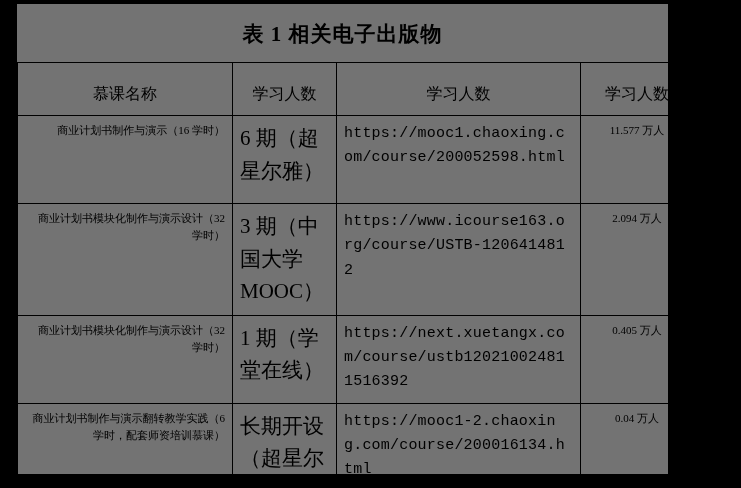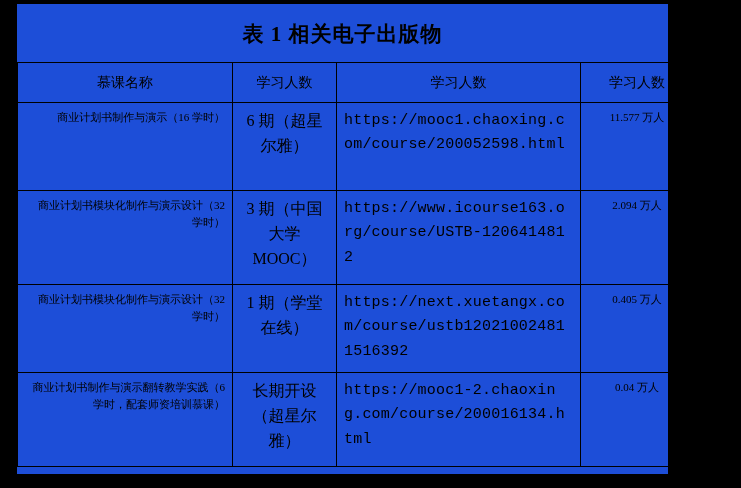--- a/index.html
+++ b/index.html
@@ -12,21 +12,21 @@
     background: #000000;
     font-family: "Liberation Serif", serif;
     overflow: hidden;
   }
   .page {
     position: absolute;
     left: 17px;
     top: 4px;
     width: 651px;
     height: 470px;
-    background: #1d4ed8;
+    background: #737373;
     box-sizing: border-box;
   }
   .doc-title {
     text-align: center;
     font-size: 21px;
     font-weight: bold;
     color: #000000;
     margin-top: 16px;
     letter-spacing: 1px;
     font-family: "Liberation Serif", serif;
@@ -40,40 +40,40 @@
   table.pub-table th,
   table.pub-table td {
     border: 1px solid #000000;
     vertical-align: top;
     padding: 6px 7px 7px 7px;
     color: #000000;
   }
   table.pub-table th {
     text-align: center;
     font-weight: normal;
-    font-size: 14px;
-    padding-top: 11px;
+    font-size: 16px;
+    padding-top: 21px;
     padding-bottom: 10px;
     font-family: "Liberation Serif", serif;
   }
   .col-name   { width: 215px; }
   .col-term   { width: 104px; }
   .col-link   { width: 244px; }
   .col-count  { width: 113px; }
 
   td.c-name {
     font-size: 11px;
     line-height: 1.55;
     text-align: right;
     font-family: "Liberation Serif", serif;
   }
   td.c-term {
-    font-size: 16px;
+    font-size: 21px;
     line-height: 1.55;
-    text-align: center;
+    text-align: left;
     font-family: "Liberation Serif", serif;
   }
   td.c-link {
     font-size: 15px;
     line-height: 1.62;
     text-align: left;
     word-break: break-all;
     font-family: Liberation Mono, monospace;
     letter-spacing: 0.2px;
   }

